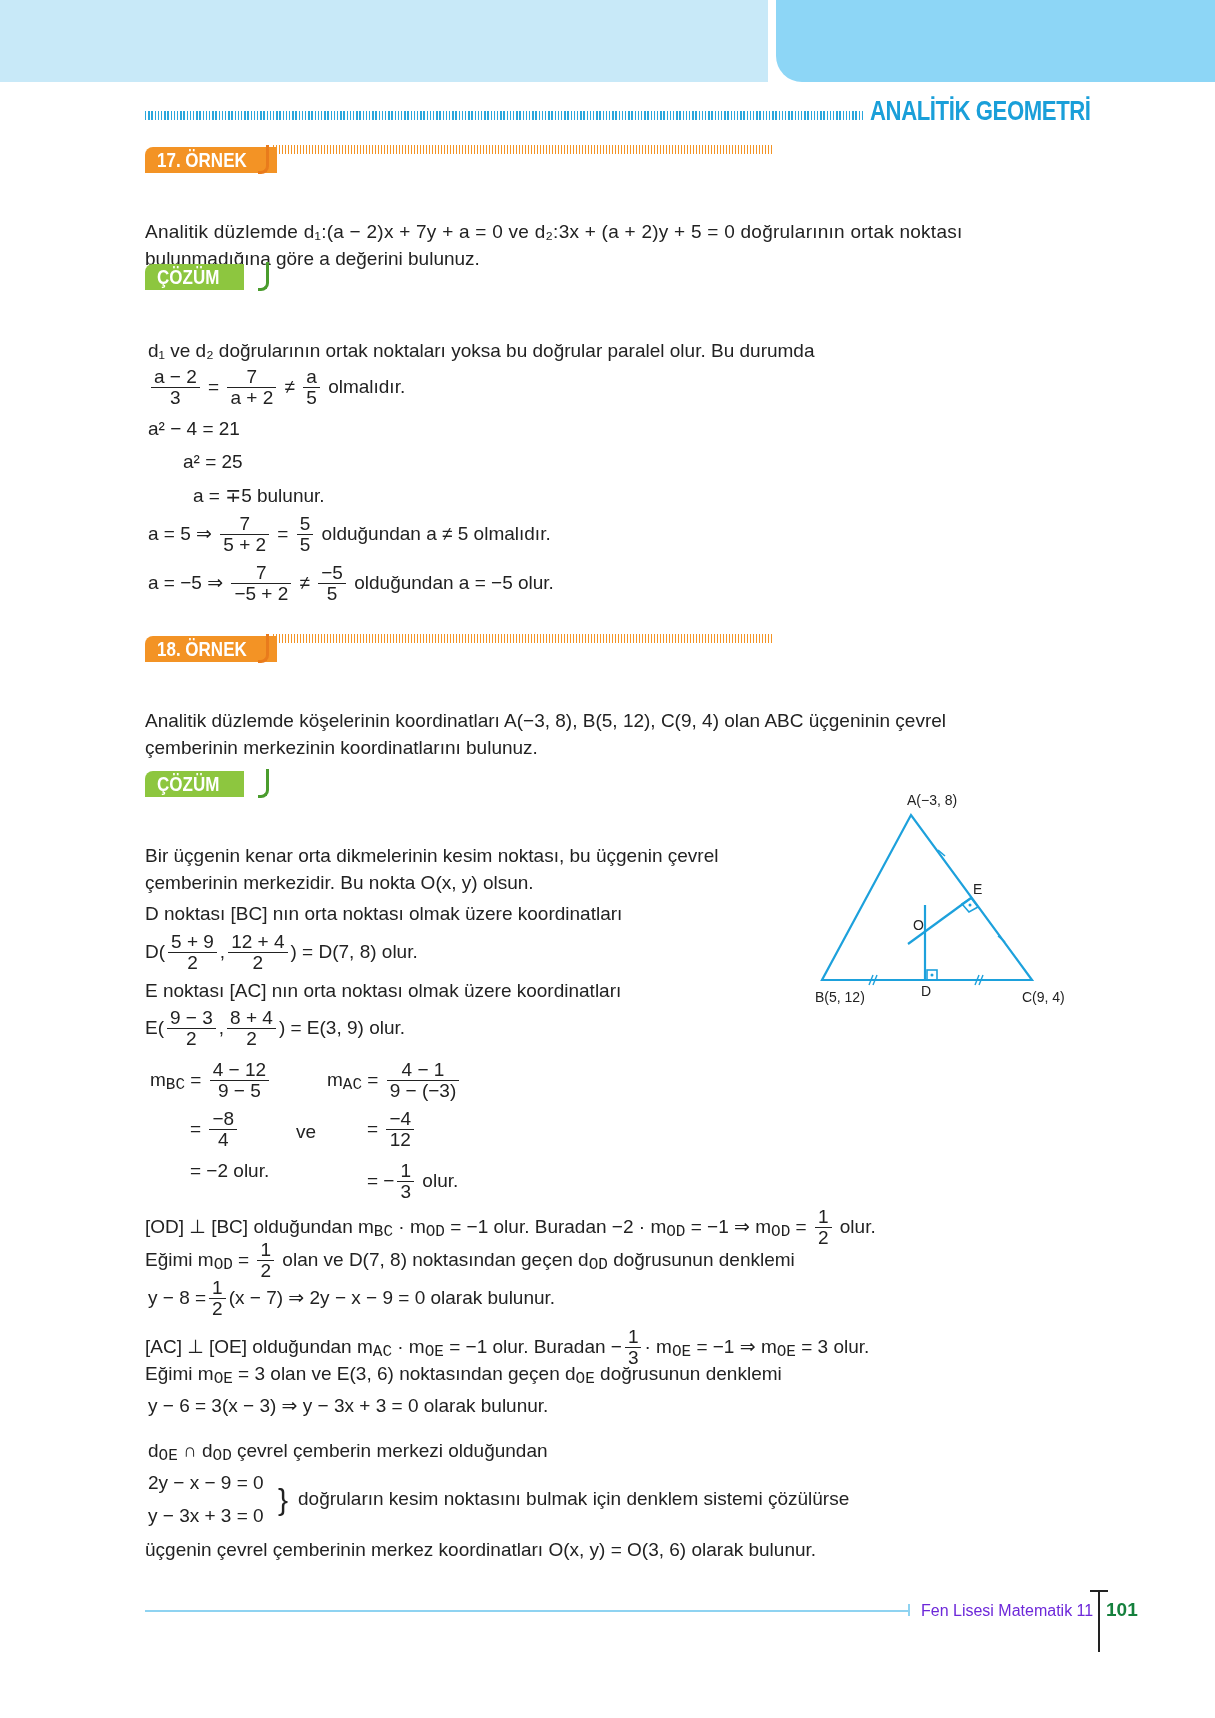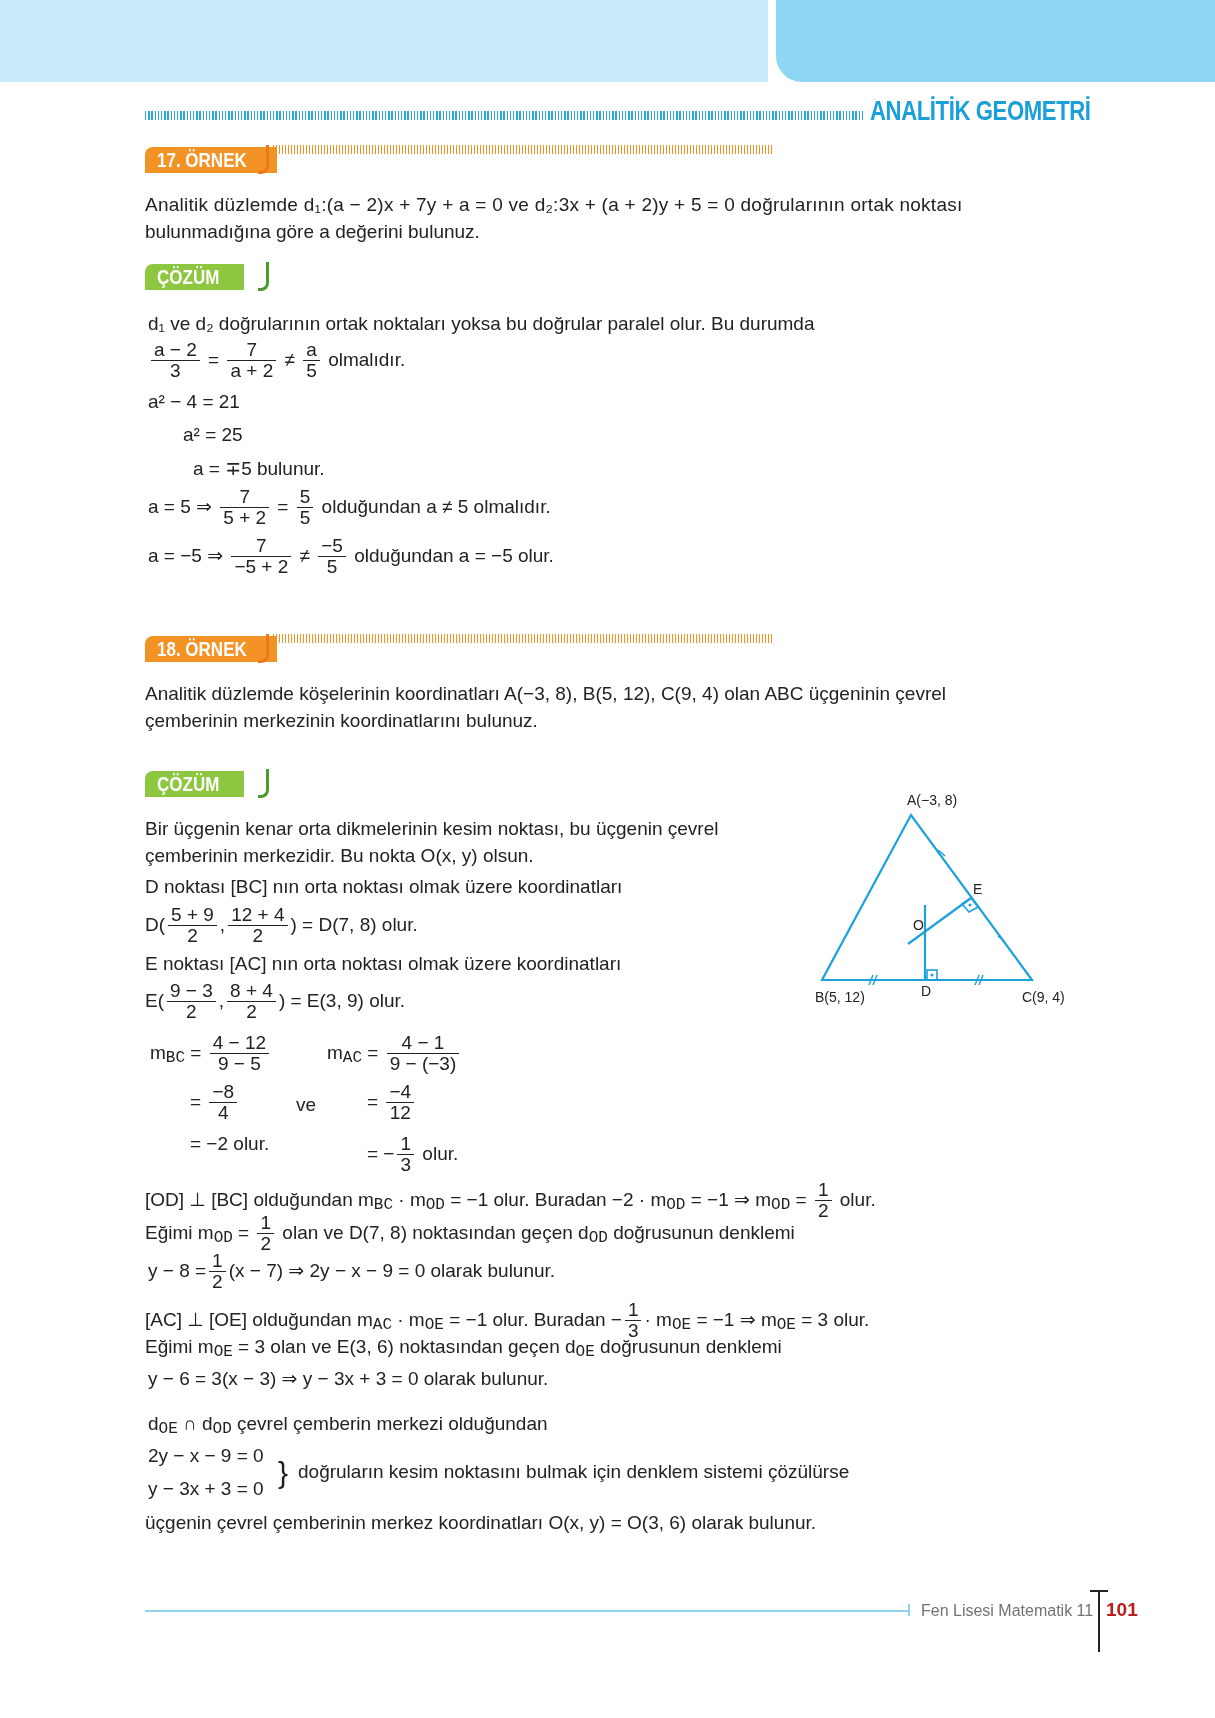--- a/index.html
+++ b/index.html
@@ -15,31 +15,31 @@
      font-family:"Liberation Sans",sans-serif;letter-spacing:-0.5px;transform:scaleX(0.82);transform-origin:left;}
   .badge{position:absolute;height:26px;border-radius:8px 0 0 0;color:#fff;font-weight:bold;font-size:20px;
      padding:0 14px 0 12px;line-height:27px;transform-origin:left;}
   .badge .txt{display:inline-block;transform:scaleX(0.85);transform-origin:left;}
   .badge.orange{background:#f39325;}
   .badge.green{background:#8dc63f;}
   .badge-hook{position:absolute;width:8px;height:26px;border-right:3px solid;border-bottom:3px solid;border-radius:0 0 8px 0;}
   .hook-orange{border-color:#e97b1c;}
   .hook-green{border-color:#4a9c2d;}
   .dash-orange{position:absolute;height:9px;background:repeating-linear-gradient(90deg,#f39325 0 1.3px,transparent 1.3px 3px);}
-  .p{position:absolute;font-size:19px;line-height:26px;color:#222;white-space:nowrap;}
+  .p{position:absolute;font-size:19px;line-height:26px;color:#222;white-space:nowrap;margin-top:27px;}
   .frac{display:inline-block;vertical-align:middle;text-align:center;margin:0 3px;line-height:20px;}
   .frac .n{display:block;border-bottom:1.2px solid #222;padding:0 3px;}
   .frac .d{display:block;padding:0 3px;}
   sub{font-size:16px;vertical-align:-3px;font-family:Liberation Mono, monospace;}
   .footer-line{position:absolute;left:145px;top:1610px;width:765px;height:2px;background:#8fd3f1;}
   .footer-tick{position:absolute;left:908px;top:1604px;width:2px;height:12px;background:#8fd3f1;}
-  .footer-text{position:absolute;left:921px;top:1602px;font-size:16px;color:#737373;}
+  .footer-text{position:absolute;left:921px;top:1602px;font-size:16px;color:#6d28d9;}
   .footer-bar{position:absolute;left:1098px;top:1590px;width:1.5px;height:62px;background:#222;}
   .footer-bar-top{position:absolute;left:1090px;top:1590px;width:18px;height:1.5px;background:#222;}
-  .page-num{position:absolute;left:1106px;top:1599px;font-size:19px;font-weight:bold;color:#b91c1c;text-align:center;}
+  .page-num{position:absolute;left:1106px;top:1599px;font-size:19px;font-weight:bold;color:#15803d;text-align:center;}
   .diagram{position:absolute;left:790px;top:780px;}
   .dlabel{font-family:"Liberation Sans",sans-serif;font-size:14px;fill:#222;}
 </style>
 </head>
 <body>
 
 <div class="hdr-left"></div>
 <div class="hdr-left-curve"></div>
 <div class="hdr-gap"></div>
 <div class="hdr-right"></div>

